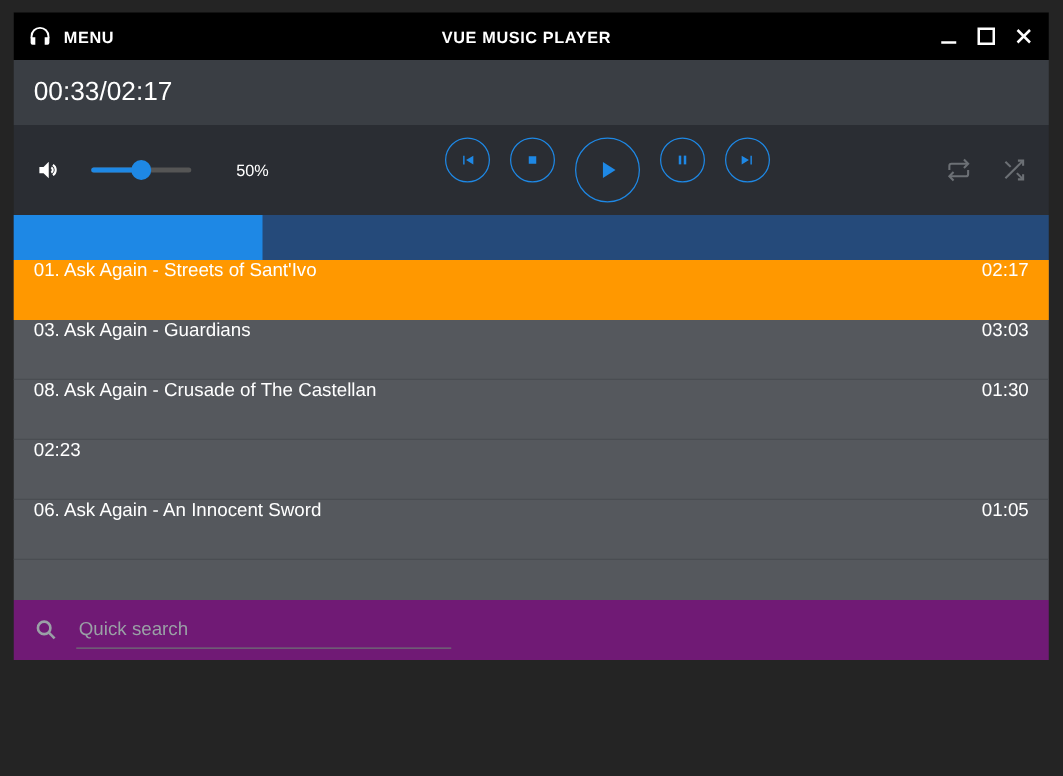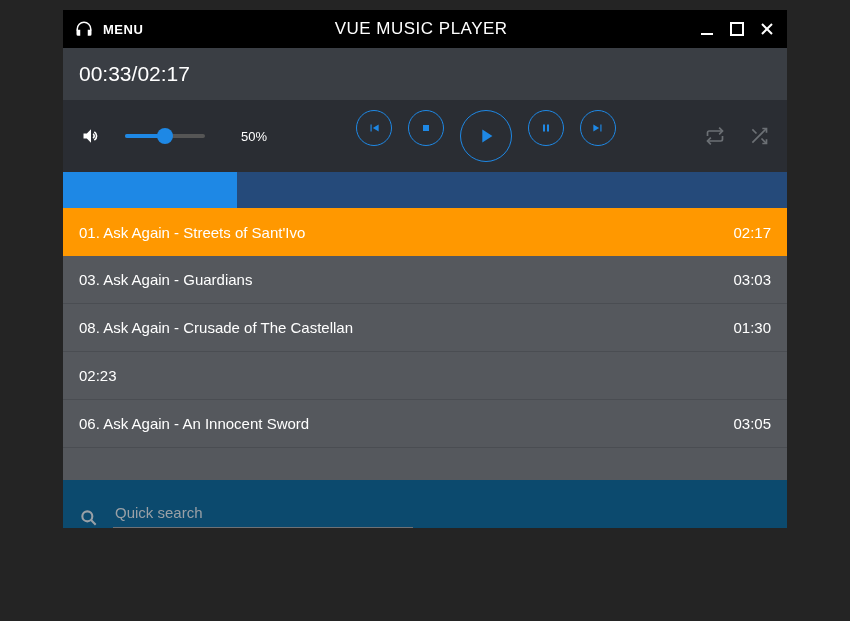--- a/index.html
+++ b/index.html
@@ -1,45 +1,45 @@
 <!DOCTYPE html>
 <html><head>
 <meta charset="utf-8">
 <style>
 *{margin:0;padding:0;box-sizing:border-box;font-family:Arial,Helvetica,sans-serif}
 body{background:#242424;display:flex;justify-content:center;align-items:flex-start;padding-top:10px}
-.player{width:724px;background:#242424}
+.player{width:828px;background:#242424}
 .titlebar{background:#000;height:38px;display:flex;align-items:center;padding:0 12px;color:#fff}
 .tb-left{display:flex;align-items:center;gap:10px}
 .menu-label{font-weight:700;font-size:13px;letter-spacing:.5px}
-.tb-title{flex:1;text-align:center;font-weight:400;font-size:17px;letter-spacing:.5px}
+.tb-title{flex:1;text-align:center;font-weight:700;font-size:13px;letter-spacing:.5px}
 .tb-ctrls{display:flex;align-items:center;gap:14px}
 .nowplaying{background:#3a3e44;padding:14px 16px;display:flex;align-items:center;justify-content:space-between}
 .np-title{color:#fff;font-size:22px;font-weight:700}
 .np-time{color:#fff;font-size:21px;font-weight:400}
 .controls{background:#2a2d33;height:72px;display:flex;align-items:center;padding:0 18px}
 .vol-area{display:flex;align-items:center;gap:24px}
 .vol-slider{position:relative;width:80px;height:4px;background:#555;border-radius:2px}
 .vol-fill{position:absolute;left:0;top:0;height:100%;background:#1E88E5;border-radius:2px}
 .vol-thumb{position:absolute;top:50%;width:16px;height:16px;background:#1E88E5;border-radius:50%;transform:translate(-50%,-50%)}
 .vol-pct{color:#fff;font-size:13px;margin-left:12px}
 .playback{flex:1;display:flex;justify-content:center;gap:16px}
 .cbtn{border:1.5px solid #1E88E5;background:transparent;border-radius:50%;display:flex;align-items:center;justify-content:center;cursor:pointer}
 .cbtn.sm{width:36px;height:36px}
 .cbtn.lg{width:52px;height:52px}
 .extras{display:flex;gap:24px}
 .progress{height:36px;background:#254a7a;position:relative}
 .prog-fill{position:absolute;left:0;top:0;height:100%;background:#1E88E5}
 .playlist{background:#55585d}
-.track{display:flex;justify-content:space-between;align-items:center;padding:0 16px;height:48px;color:#fff;font-size:15px;border-bottom:1px solid #4a4d52;cursor:pointer}
+.track{display:flex;justify-content:space-between;align-items:flex-start;padding:0 16px;height:48px;color:#fff;font-size:15px;border-bottom:1px solid #4a4d52;cursor:pointer}
 .track.active{background:#FF9800;border-bottom:none}
 .track-title{white-space:nowrap;overflow:hidden;text-overflow:ellipsis}
 .track-dur{font-weight:400}
 .pl-pad{height:32px}
-.searchbar{background:#0c4a6e;height:48px;display:flex;align-items:flex-end;padding:0 16px;gap:14px}
+.searchbar{background:#701a75;height:48px;display:flex;align-items:center;padding:0 16px;gap:14px}
 .search-input{flex:0 0 300px;background:transparent;border:none;border-bottom:1px solid #6e7176;color:#9aa0a6;font-size:15px;padding:6px 2px;outline:none}
 .search-input::placeholder{color:#9aa0a6}
 svg{display:block}
 </style>
 </head>
 <body>
 
 <div class="player">
 
   <div class="titlebar">
@@ -160,21 +160,21 @@
       </div>
       <div class="track">
         <span class="track-title">08. Ask Again - Crusade of The Castellan</span>
         <span class="track-dur">01:30</span>
       </div>
       <div class="track">
         <span class="track-dur">02:23</span>
       </div>
       <div class="track">
         <span class="track-title">06. Ask Again - An Innocent Sword</span>
-        <span class="track-dur">03:05</span>
+        <span class="track-dur">01:05</span>
       </div>
       <div class="pl-pad"></div>
     </div>
 
   <div class="searchbar">
     <span>
       <svg width="20" height="20" viewBox="0 0 24 24" fill="none" stroke="#9aa0a6" stroke-width="2.5">
           <circle cx="10" cy="10" r="6"></circle>
           <line x1="20" y1="20" x2="14.5" y2="14.5"></line>
         </svg>

